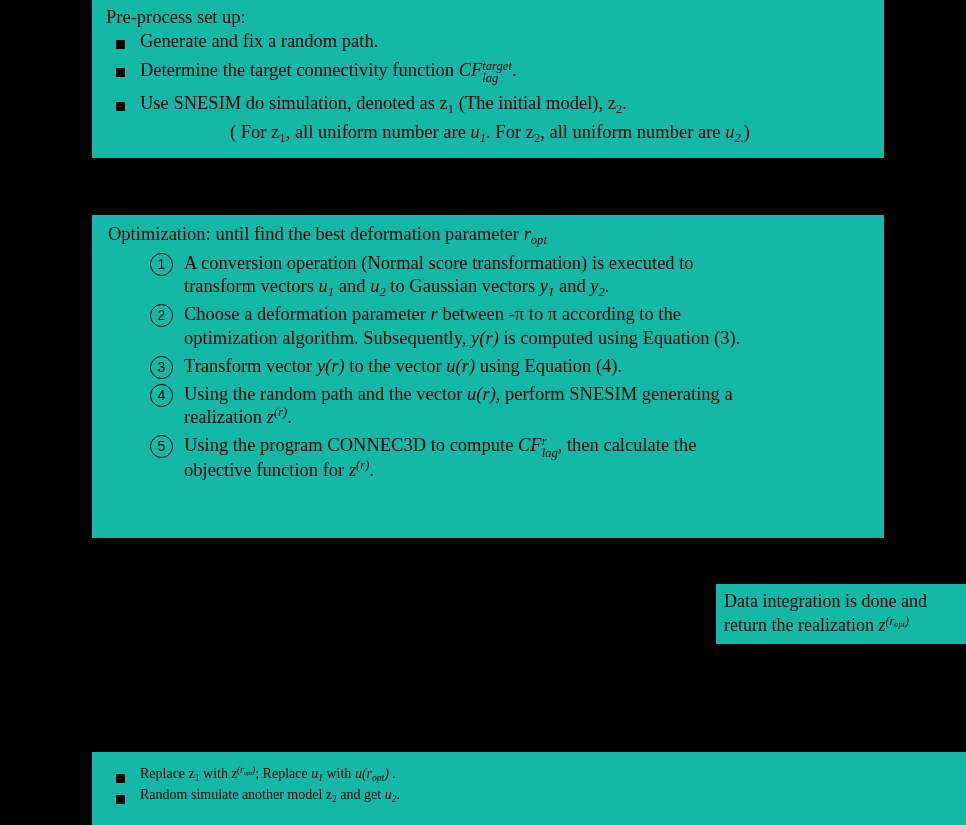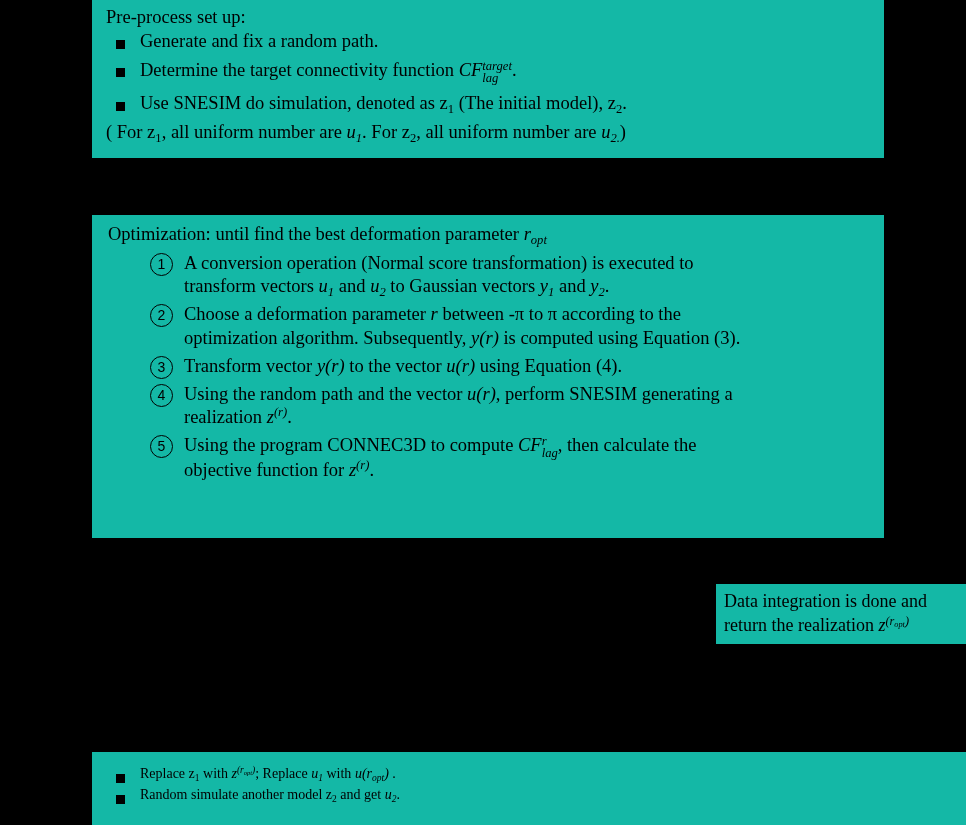--- a/index.html
+++ b/index.html
@@ -46,20 +46,21 @@
   ul.bullets li .sq {
     position: absolute;
     left: 14px;
     top: 8px;
     width: 9px;
     height: 9px;
     background: #000;
   }
   #preprocess-box .note {
     margin: 3px 0 0 4px;
+    text-align: center;
   }
   
   #optimization-box {
     left: 92px;
     top: 215px;
     width: 792px;
     height: 323px;
     font-size: 18.5px;
     line-height: 1.25;
   }

